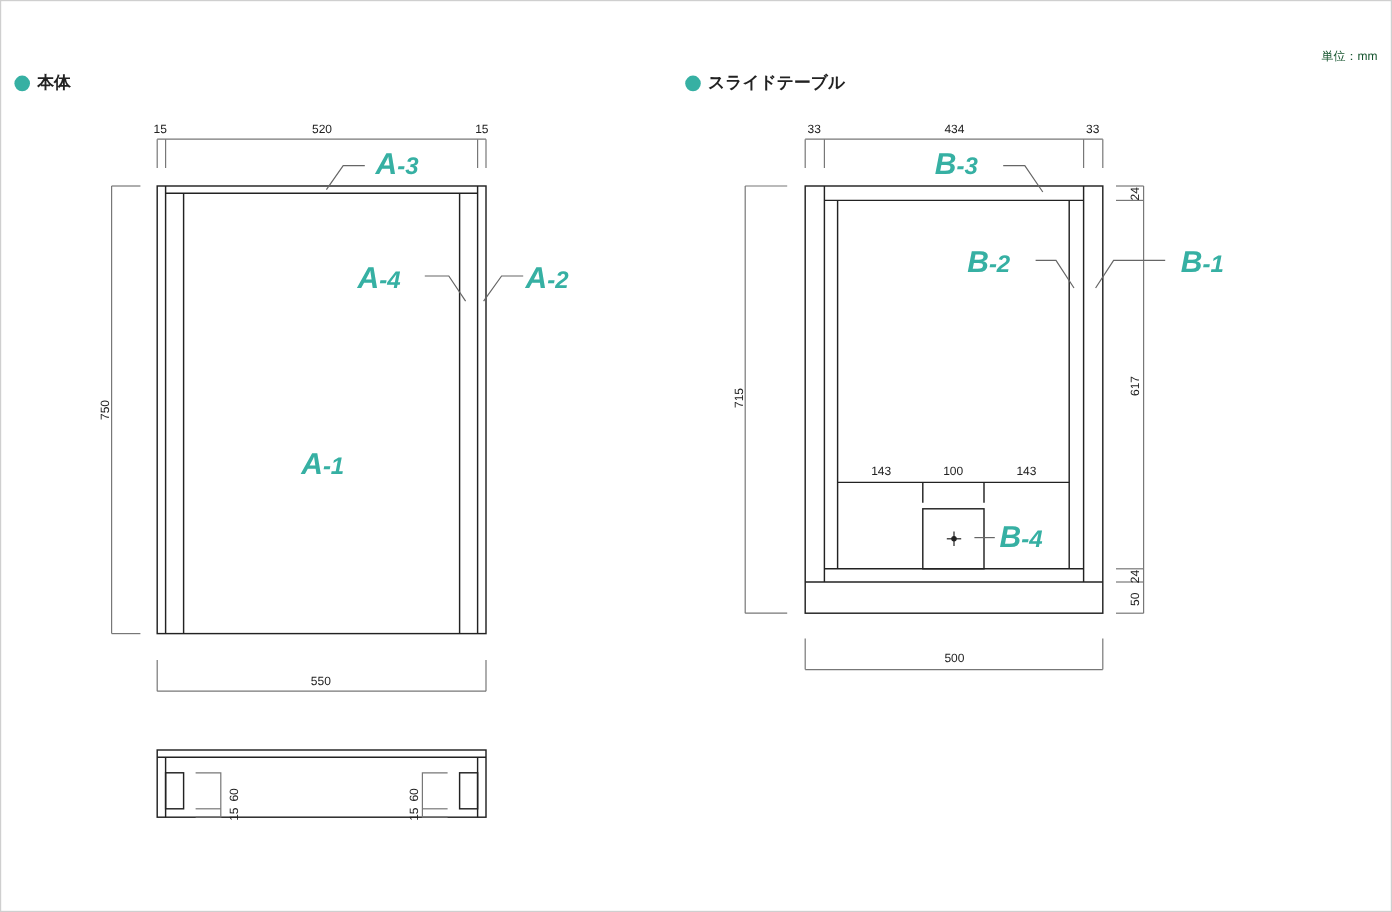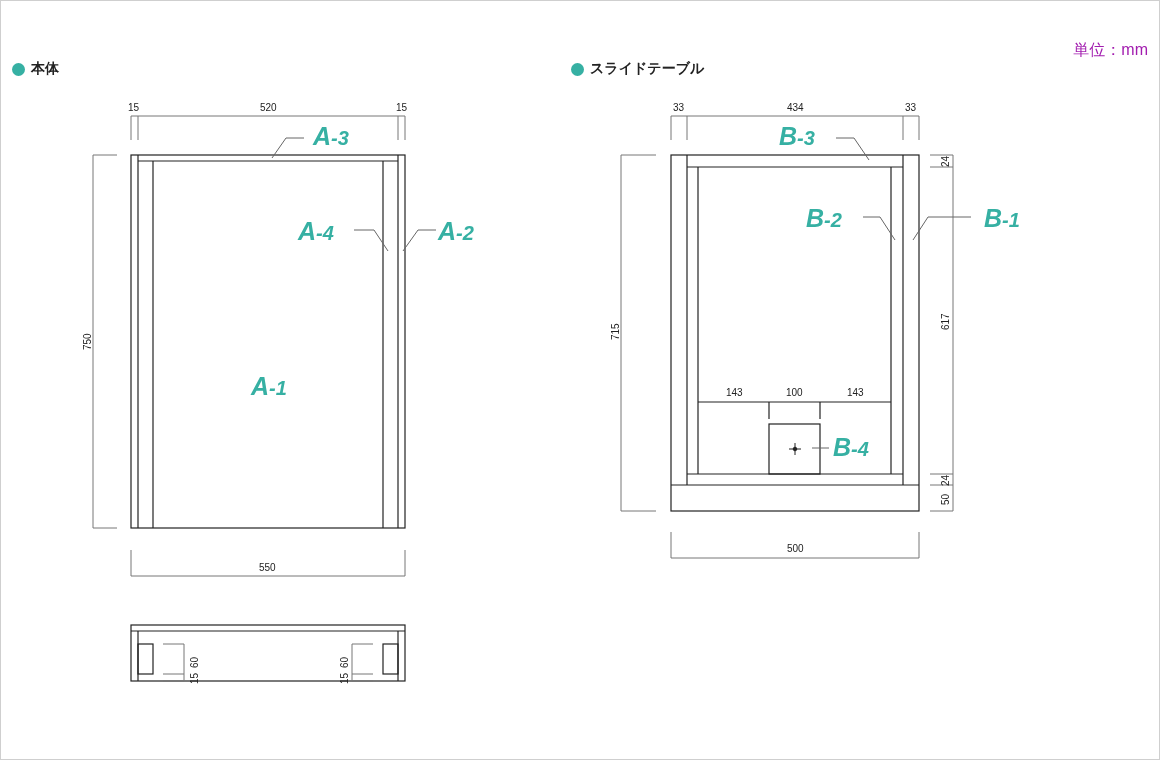--- a/index.html
+++ b/index.html
@@ -1,20 +1,20 @@
 <!DOCTYPE html>
 <html><head>
 <meta charset="utf-8">
 <style>
   html, body { margin: 0; padding: 0; background: #ffffff; }
   body { width: 1160px; height: 760px; position: relative; overflow: hidden;
          font-family: "DejaVu Sans", "Liberation Sans", sans-serif; }
   .frame { position: absolute; left: 0; top: 0; width: 1158px; height: 758px;
            border: 1px solid #cfcfcf; }
-  .unit { position: absolute; right: 12px; top: 40px; font-size: 16px; color: #a21caf;
+  .unit { position: absolute; right: 12px; top: 40px; font-size: 10px; color: #14532d;
           font-family: "Liberation Sans", sans-serif; }
   .section-title { position: absolute; display: flex; align-items: center;
                    font-size: 14px; font-weight: bold; color: #222; }
   .section-title .dot { width: 13px; height: 13px; border-radius: 50%;
                         margin-right: 6px; display: inline-block; }
   svg { position: absolute; left: 0; top: 0; }
   .dim { font-family: "Liberation Sans", sans-serif; font-size: 10px; fill: #222; }
   .part { font-family: "Liberation Sans", sans-serif; font-size: 25px; font-weight: bold;
           font-style: italic; }
   .part .num { font-size: 20px; }

